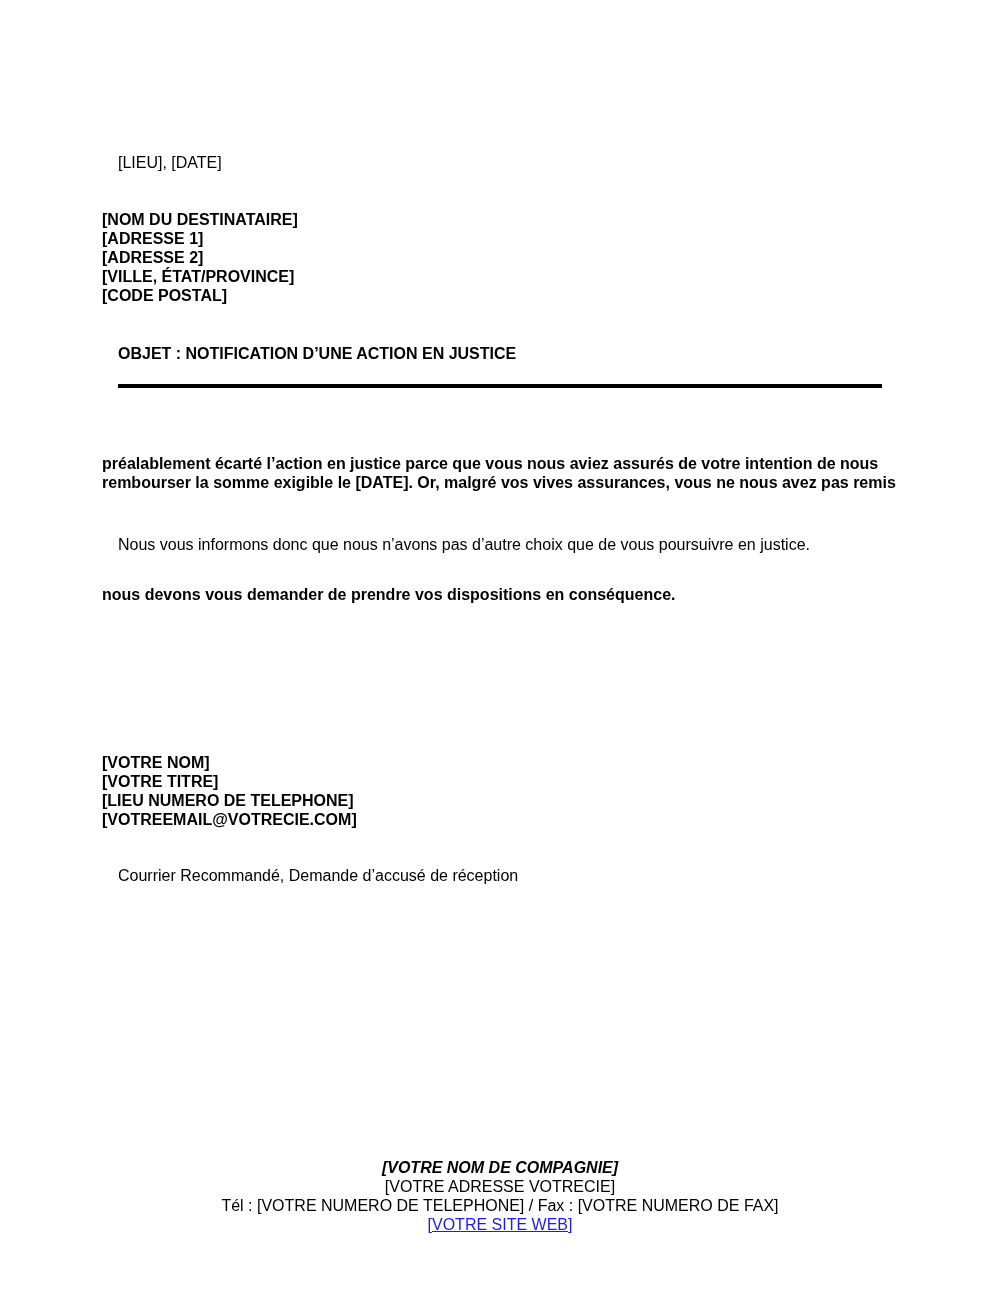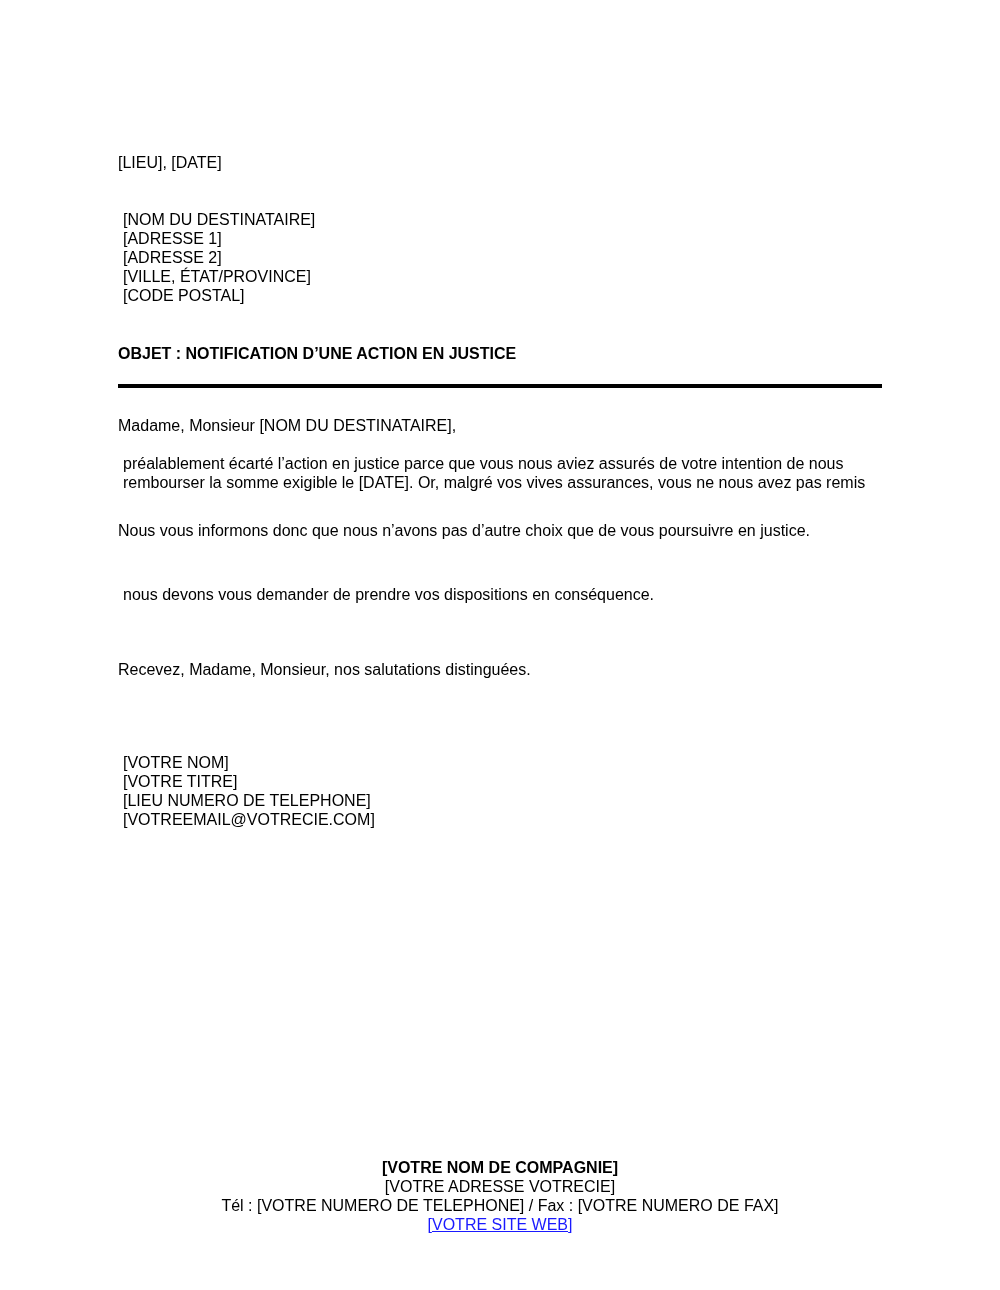--- a/index.html
+++ b/index.html
@@ -1,67 +1,66 @@
 <!DOCTYPE html>
 <html><head>
   <meta charset="utf-8">
   <style>
     html, body { margin: 0; padding: 0; background: #ffffff; }
     body { width: 1000px; height: 1290px; position: relative; overflow: hidden;
            font-family: "Liberation Sans", sans-serif; color: #000000; font-size: 16px; }
     .page { position: absolute; left: 0; top: 0; width: 1000px; height: 1276px; }
     .abs { position: absolute; left: 118px; white-space: nowrap; line-height: 19px; }
-    .block { position: absolute; left: 123px; line-height: 19px; }
+    .block { position: absolute; left: 102px; line-height: 19px; font-weight: bold; }
     .block div { white-space: nowrap; }
     .subject { font-weight: bold; }
     .rule { position: absolute; left: 118px; width: 764px; top: 384px; height: 4px; background: #000000; }
     .footer { position: absolute; left: 0; width: 1000px; top: 1158px; text-align: center; line-height: 19px; }
-    .footer .company { font-weight: bold; }
+    .footer .company { font-weight: bold; font-style: italic; }
     .footer a { color: #1a1aff; text-decoration: underline; }
   </style>
 </head>
 <body>
 
 <div class="page">
 
   <div class="abs" style="top:153px;">[LIEU], [DATE]</div>
 
   <div class="block" style="top:210px;">
     <div>[NOM DU DESTINATAIRE]</div>
     <div>[ADRESSE 1]</div>
     <div>[ADRESSE 2]</div>
     <div>[VILLE, ÉTAT/PROVINCE]</div>
     <div>[CODE POSTAL]</div>
   </div>
 
   <div class="abs subject" style="top:344px;">OBJET : NOTIFICATION D’UNE ACTION EN JUSTICE</div>
   <div class="rule"></div>
 
-  <div class="abs" style="top:416px;">Madame, Monsieur [NOM DU DESTINATAIRE],</div>
 
   <div class="block" style="top:454px;">
     <div>préalablement écarté l’action en justice parce que vous nous aviez assurés de votre intention de nous</div>
     <div>rembourser la somme exigible le [DATE]. Or, malgré vos vives assurances, vous ne nous avez pas remis</div>
   </div>
 
-  <div class="abs" style="top:521px;">Nous vous informons donc que nous n’avons pas d’autre choix que de vous poursuivre en justice.</div>
+  <div class="abs" style="top:535px;">Nous vous informons donc que nous n’avons pas d’autre choix que de vous poursuivre en justice.</div>
 
   <div class="block" style="top:585px;">
     <div>nous devons vous demander de prendre vos dispositions en conséquence.</div>
   </div>
 
-  <div class="abs" style="top:660px;">Recevez, Madame, Monsieur, nos salutations distinguées.</div>
 
   <div class="block" style="top:753px;">
     <div>[VOTRE NOM]</div>
     <div>[VOTRE TITRE]</div>
     <div>[LIEU NUMERO DE TELEPHONE]</div>
     <div>[VOTREEMAIL@VOTRECIE.COM]</div>
   </div>
 
+  <div class="abs" style="top:866px;">Courrier Recommandé, Demande d’accusé de réception</div>
 
   <div class="footer">
     <div class="company">[VOTRE NOM DE COMPAGNIE]</div>
     <div>[VOTRE ADRESSE VOTRECIE]</div>
     <div>Tél : [VOTRE NUMERO DE TELEPHONE] / Fax : [VOTRE NUMERO DE FAX]</div>
     <div><a href="#">[VOTRE SITE WEB]</a></div>
   </div>
 
 </div>
 

